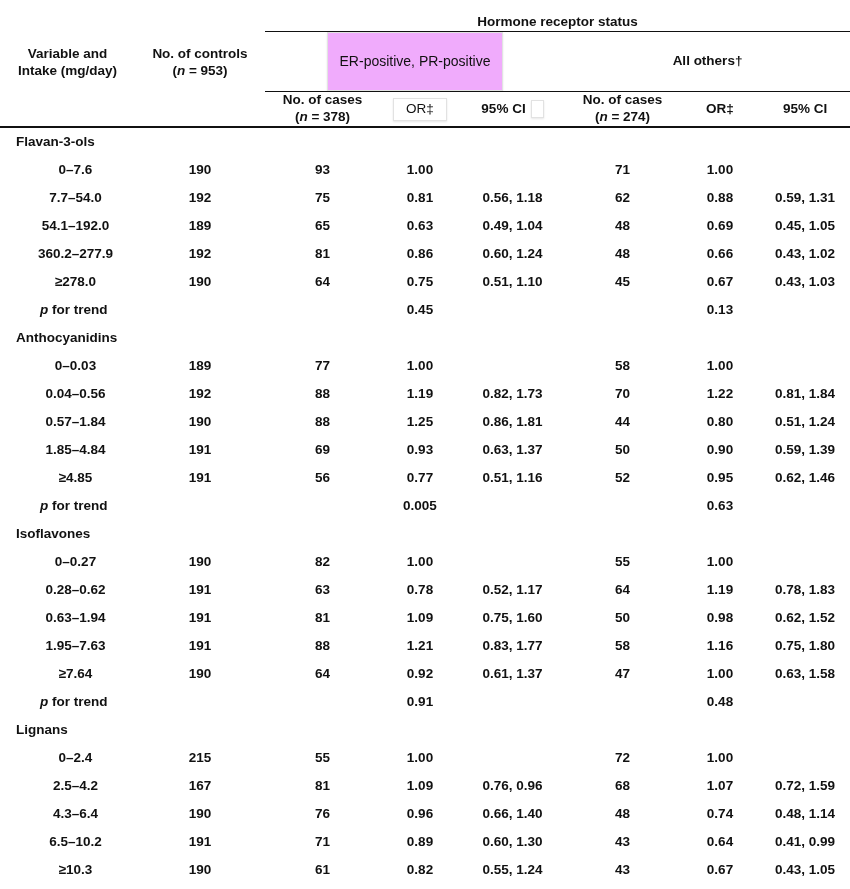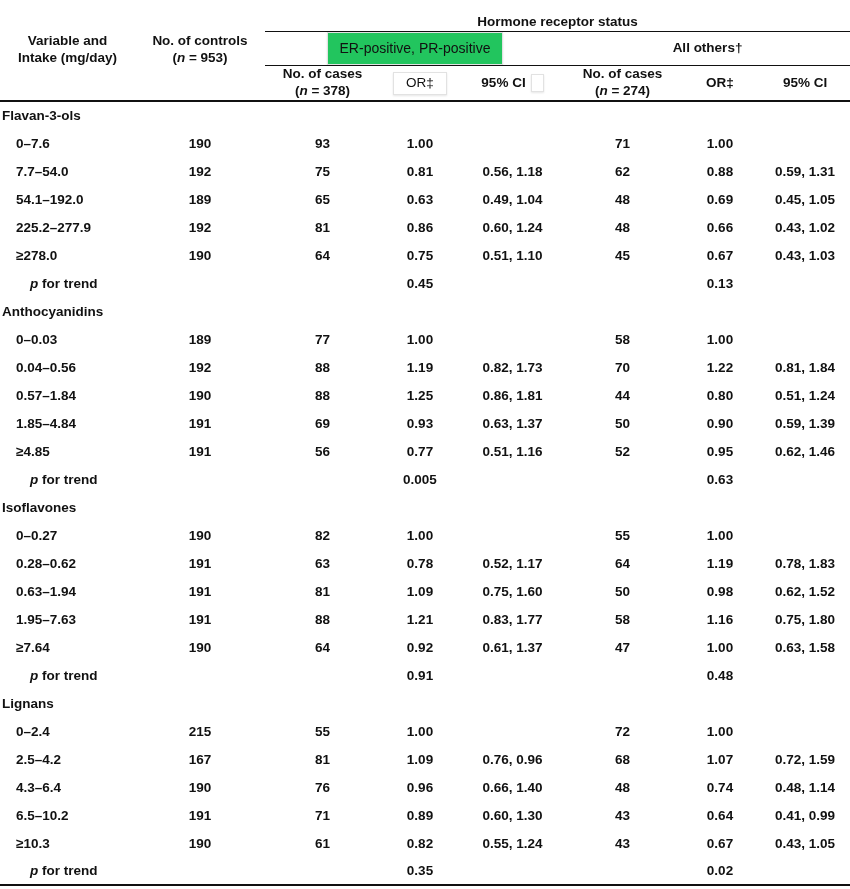--- a/index.html
+++ b/index.html
@@ -19,43 +19,43 @@
   
   thead td { text-align: center; line-height: 1.25; }
   tr.r1 { height: 22px; }
   tr.r2 { height: 30px; }
   tr.r3 { height: 32px; }
   .hrs  { border-bottom: 1.5px solid #111; padding-top: 14px; }
   .grp  { border-bottom: 1.5px solid #111; }
   .bb-thick { border-bottom: 2.5px solid #111; }
 
   .hl-box {
-    display: inline-block; background: #22c55e;
+    display: inline-block; background: #f0abfc;
     border: 1px solid #e2e2e2; box-shadow: 0 1px 2px rgba(0,0,0,0.10);
-    padding: 7px 12px; font-weight: 400; font-size: 14px;
+    padding: 20px 12px; font-weight: 400; font-size: 14px;
   }
   .or-box {
     display: inline-block; background: #ffffff;
     border: 1px solid #e2e2e2; box-shadow: 0 1px 2px rgba(0,0,0,0.10);
     padding: 2px 12px; font-weight: 400; font-size: 13.5px;
   }
   .cursor-box {
     display: inline-block; width: 13px; height: 18px;
     background: #ffffff; border: 1px solid #e2e2e2;
     box-shadow: 0 1px 2px rgba(0,0,0,0.10);
     vertical-align: middle; margin-left: 5px;
   }
   .it { font-style: italic; }
 
   
   tbody tr { height: 28px; }
   td.num { text-align: center; }
-  td.var { text-align: left; padding-left: 16px; }
-  td.section-name { text-align: left; padding-left: 2px; }
-  td.pvar { text-align: left; padding-left: 30px; }
+  td.var { text-align: center; padding-left: 16px; }
+  td.section-name { text-align: left; padding-left: 16px; }
+  td.pvar { text-align: left; padding-left: 40px; }
 </style>
 </head>
 <body>
 
 <table>
   <colgroup>
     <col style="width:135px">
       <col style="width:130px">
       <col style="width:115px">
       <col style="width:80px">
@@ -133,21 +133,21 @@
     <td class="num">189</td>
     <td class="num">65</td>
     <td class="num">0.63</td>
     <td class="num">0.49, 1.04</td>
     <td class="num">48</td>
     <td class="num">0.69</td>
     <td class="num">0.45, 1.05</td>
   </tr>
 
   <tr>
-    <td class="var">225.2–277.9</td>
+    <td class="var">360.2–277.9</td>
     <td class="num">192</td>
     <td class="num">81</td>
     <td class="num">0.86</td>
     <td class="num">0.60, 1.24</td>
     <td class="num">48</td>
     <td class="num">0.66</td>
     <td class="num">0.43, 1.02</td>
   </tr>
 
   <tr>

